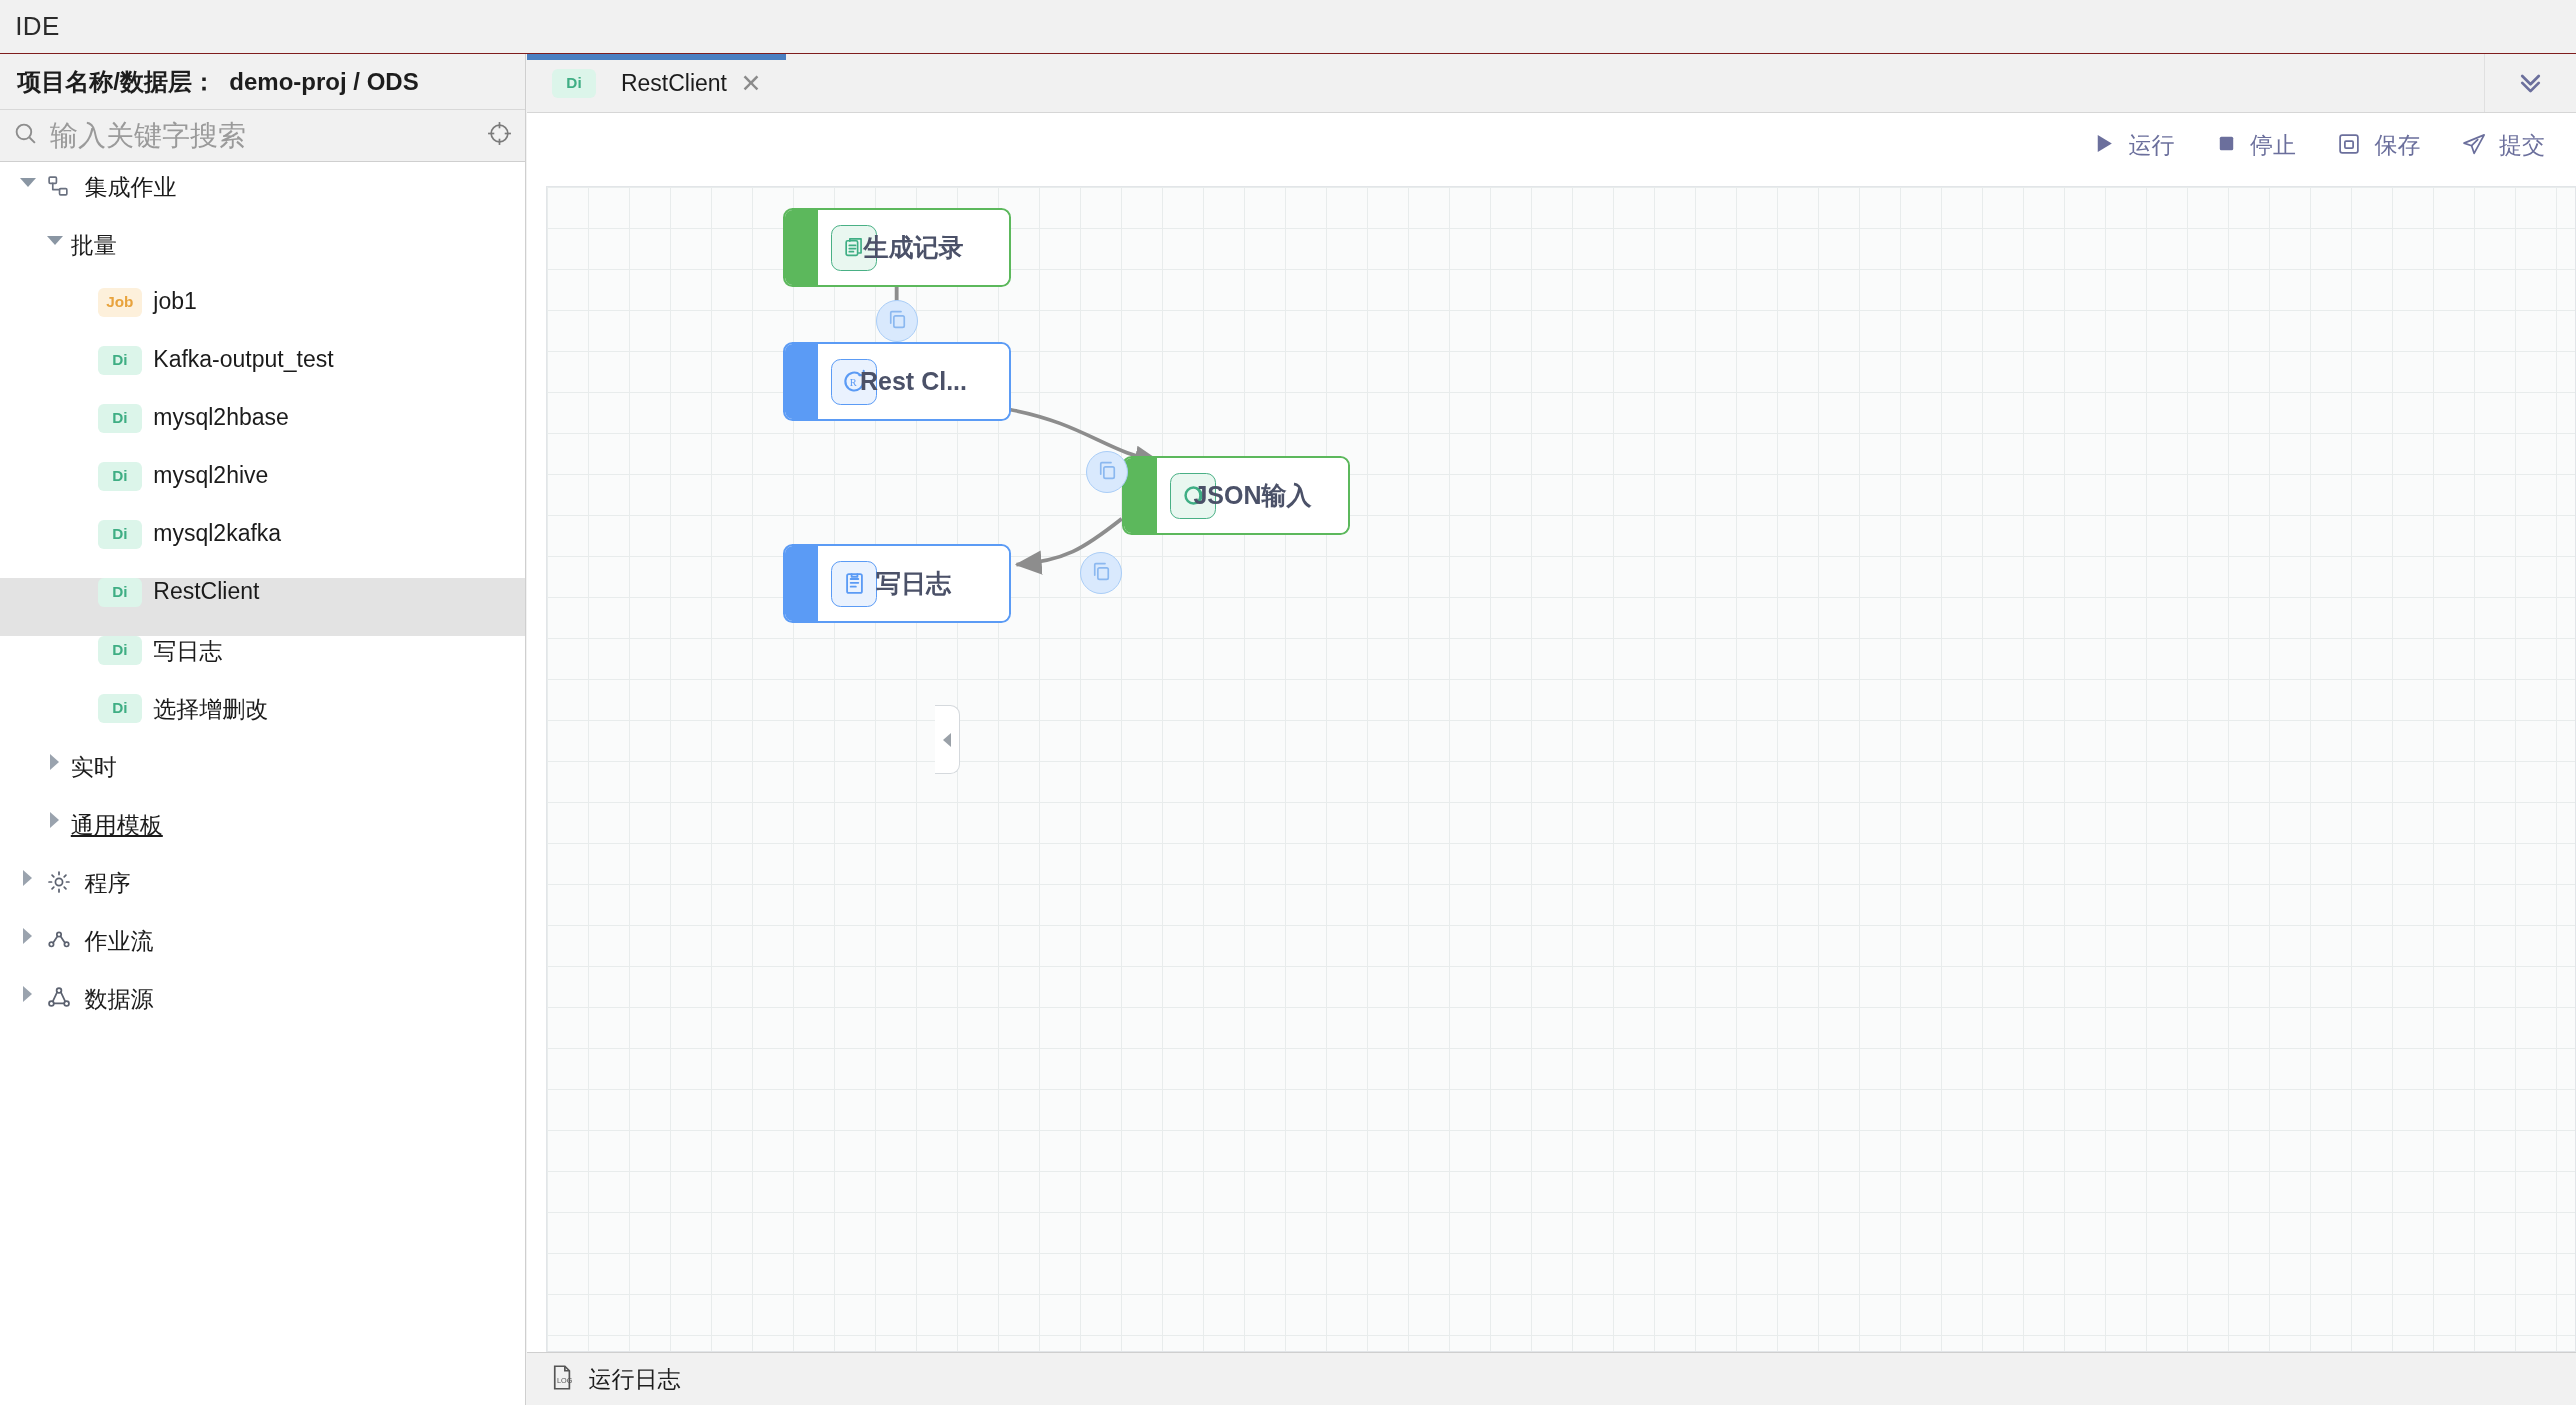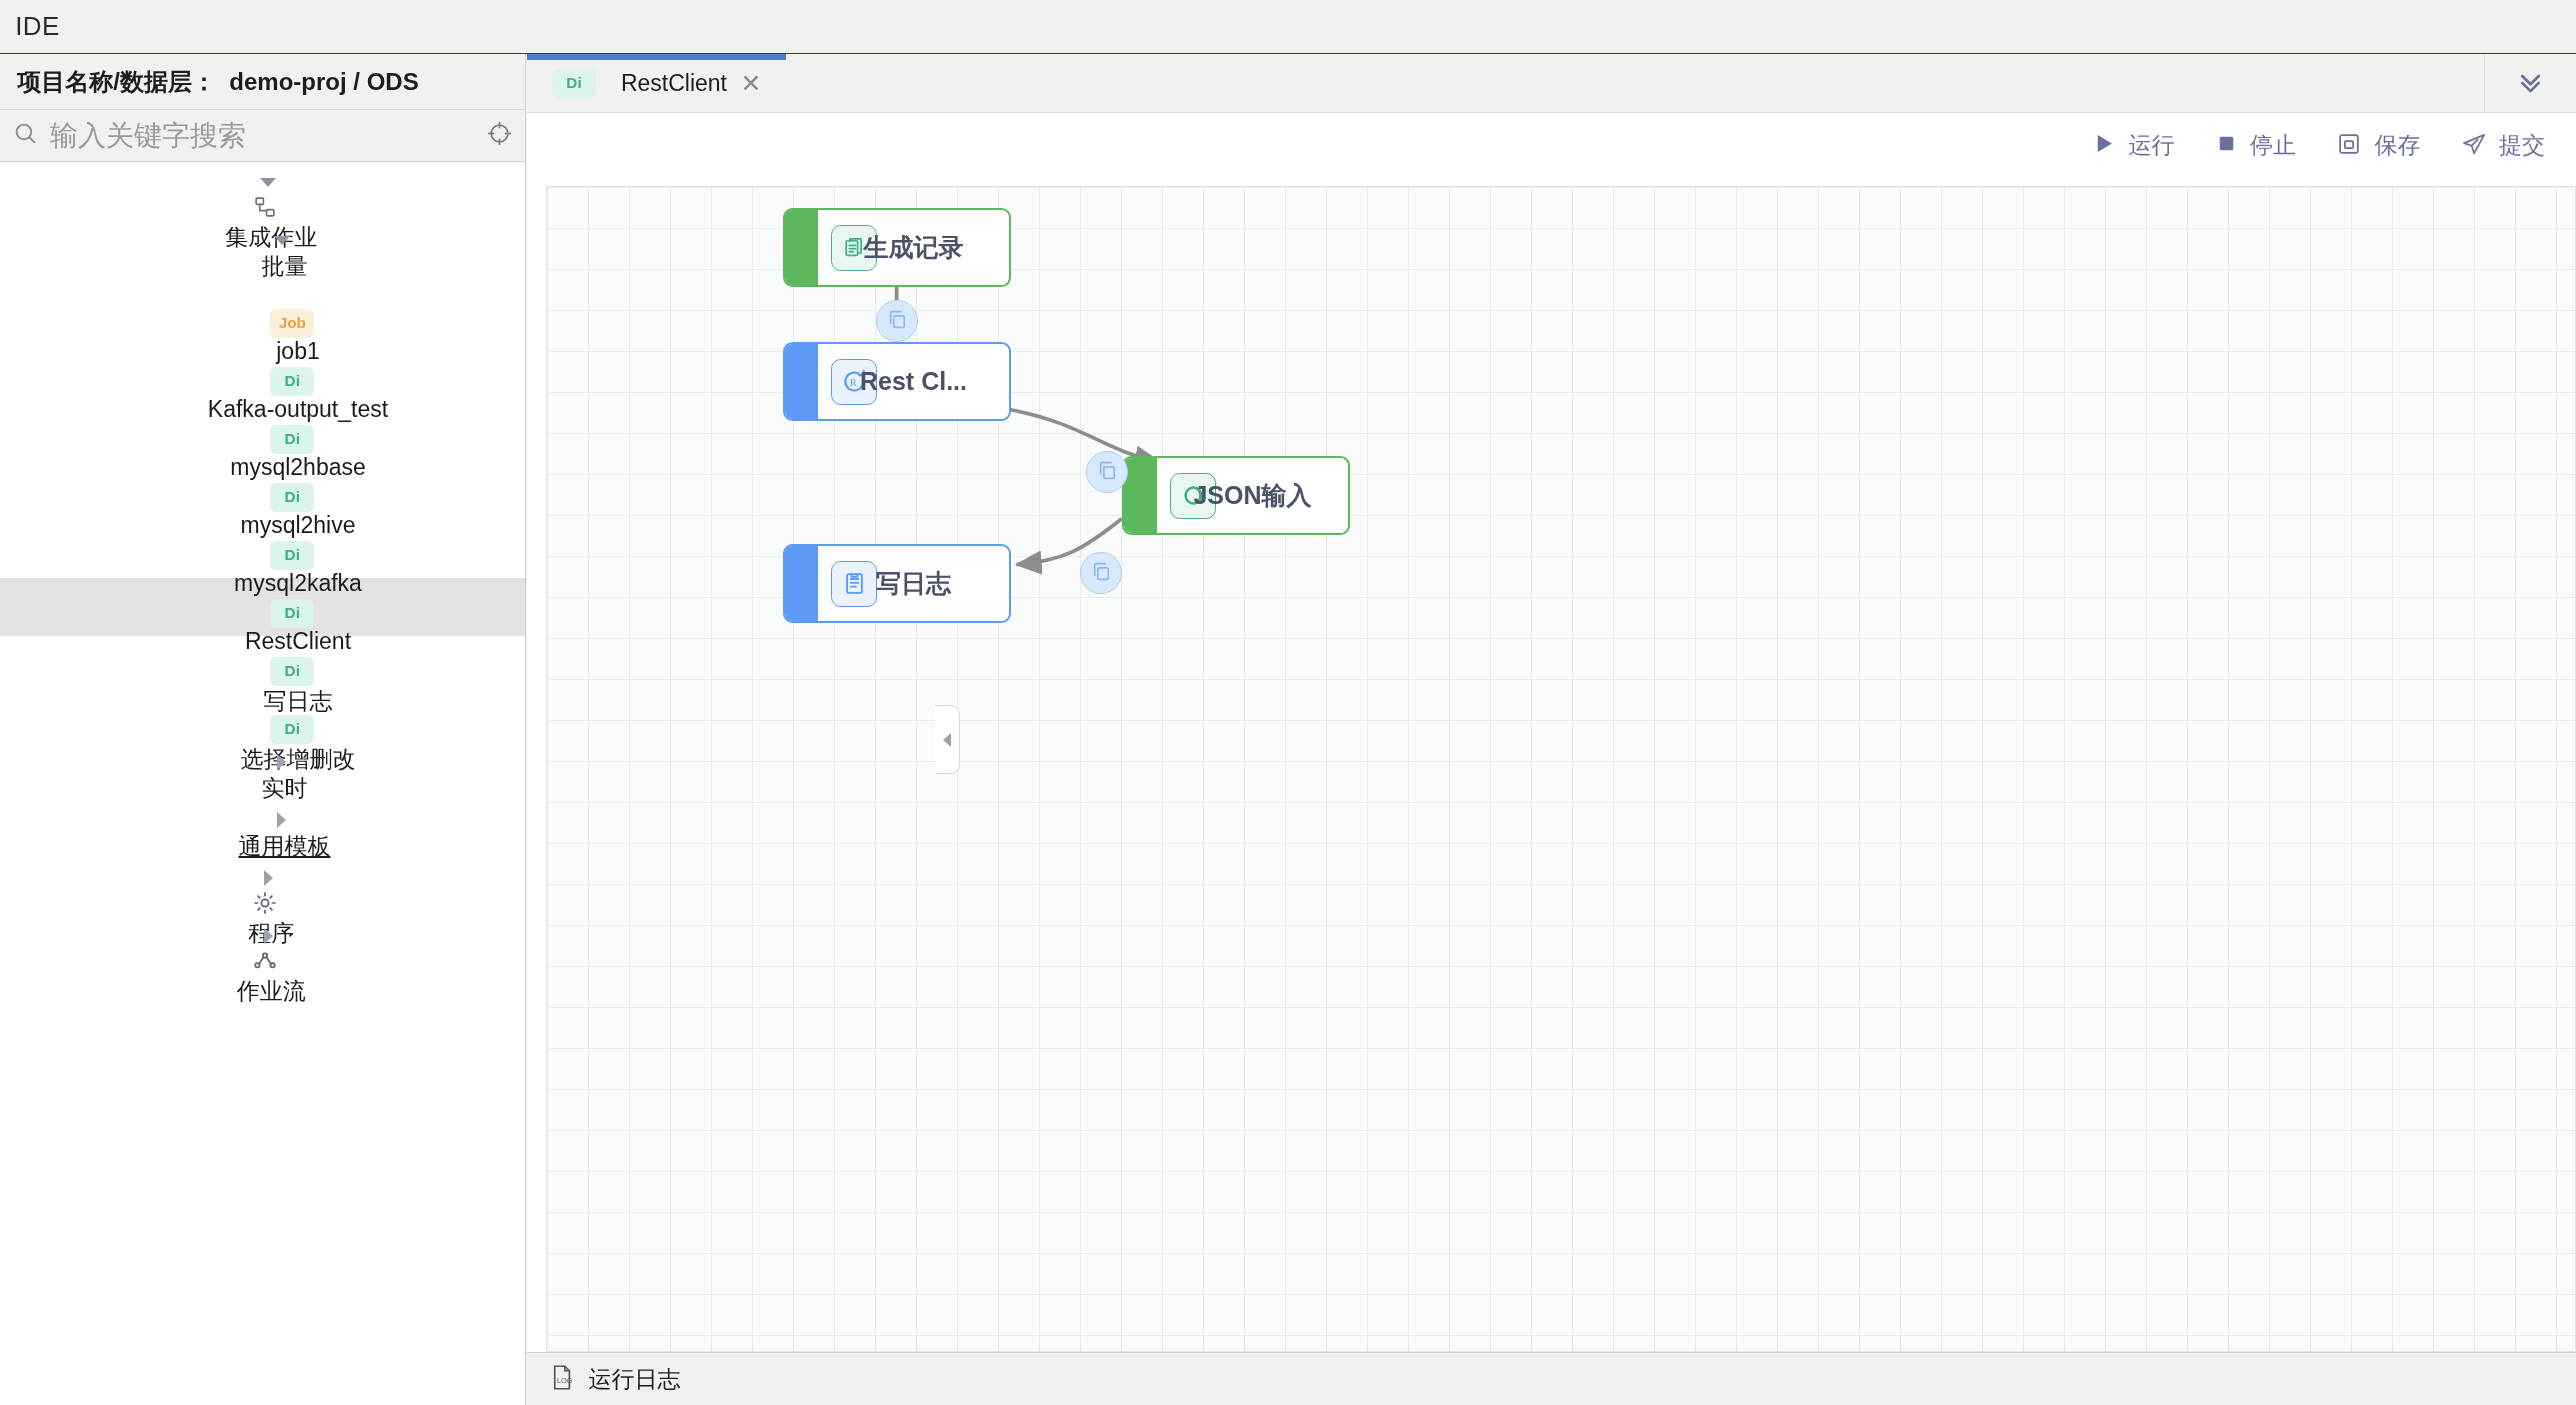--- a/index.html
+++ b/index.html
@@ -35,22 +35,22 @@
     display:flex; align-items:center; padding:0 13.4px; gap:11.5px;
   }
   .search-input {
     flex:1; border:none; outline:none; background:transparent;
     font-size:28px; color:#3c3c3c; font-family:inherit;
   }
   .search-input::placeholder { color:#9a9a9a; }
 
   .tree { padding-top:9.6px; }
   .tnode {
-    display:flex; align-items:center; height:58px; cursor:pointer;
-    font-size:23px; color:#1b1b1b; white-space:nowrap;flex-direction:column;
+    display:flex; align-items:flex-start; height:58px; cursor:pointer;
+    font-size:23px; color:#1b1b1b; white-space:nowrap;
   }
   .tnode.selected { background:#e3e3e3; }
   .caret {
     width:21px; height:21px; margin-right:5.8px; flex:none;
     display:flex; align-items:center; justify-content:center;
   }
   .caret.spacer { visibility:hidden; }
   .caret .tri-d { width:0;height:0;border-left:8.6px solid transparent;border-right:8.6px solid transparent;border-top:9.6px solid #8a96a3; }
   .caret .tri-r { width:0;height:0;border-top:8.6px solid transparent;border-bottom:8.6px solid transparent;border-left:9.6px solid #9aa3ae; }
   .tico { width:29px; height:29px; margin-right:11.5px; flex:none; display:flex; align-items:center; justify-content:center; }
@@ -292,20 +292,34 @@
           </span>
           <span class="tico">
             <svg width="26" height="26" viewBox="0 0 24 24" fill="none" stroke="#5c6270" stroke-width="1.6" stroke-linecap="round" stroke-linejoin="round">
               <circle cx="5" cy="16" r="2"></circle>
               <circle cx="12" cy="7" r="2"></circle>
               <circle cx="19" cy="16" r="2"></circle>
               <path d="M6.6 14.6L10.6 8.6M13.4 8.6l4 6"></path>
             </svg>
           </span>
           <span>作业流</span>
+        </div>
+        <div class="tnode" style="padding-left: 17.3px;">
+          <span class="caret">
+            <i class="tri-r"></i>
+          </span>
+          <span class="tico">
+            <svg width="26" height="26" viewBox="0 0 24 24" fill="none" stroke="#5c6270" stroke-width="1.6" stroke-linecap="round" stroke-linejoin="round">
+              <circle cx="12" cy="5" r="2.2"></circle>
+              <circle cx="5" cy="17" r="2.2"></circle>
+              <circle cx="19" cy="17" r="2.2"></circle>
+              <path d="M10.3 6.6L6.4 14.9M13.7 6.6l3.9 8.3M7.2 17h9.6"></path>
+            </svg>
+          </span>
+          <span>数据源</span>
         </div>
       </div>
   </div>
 
   <div class="palette">
     <div class="pal-list" id="pal-list">
         <div class="pal-item">
           <span class="pic green">
             <svg width="25" height="25" viewBox="0 0 24 24" fill="none" stroke="#3fae84" stroke-width="1.6" stroke-linecap="round" stroke-linejoin="round">
               <rect x="3.5" y="4.5" width="17" height="15" rx="1.5"></rect>

